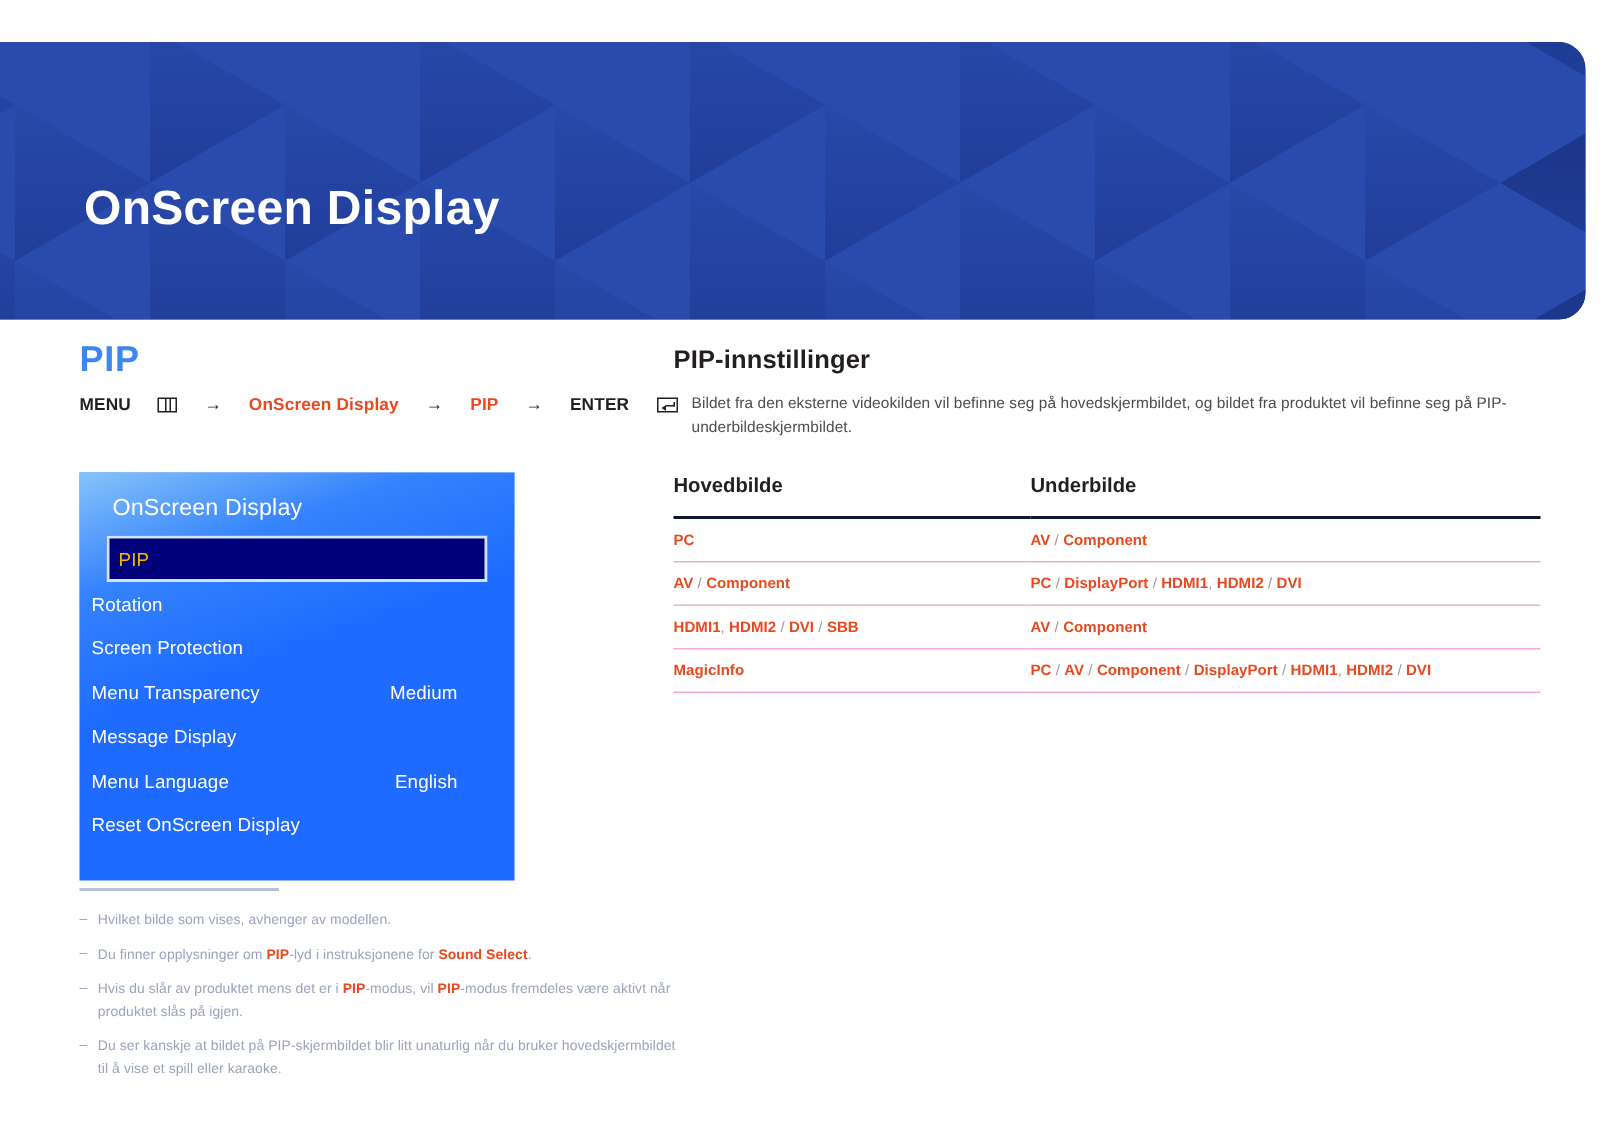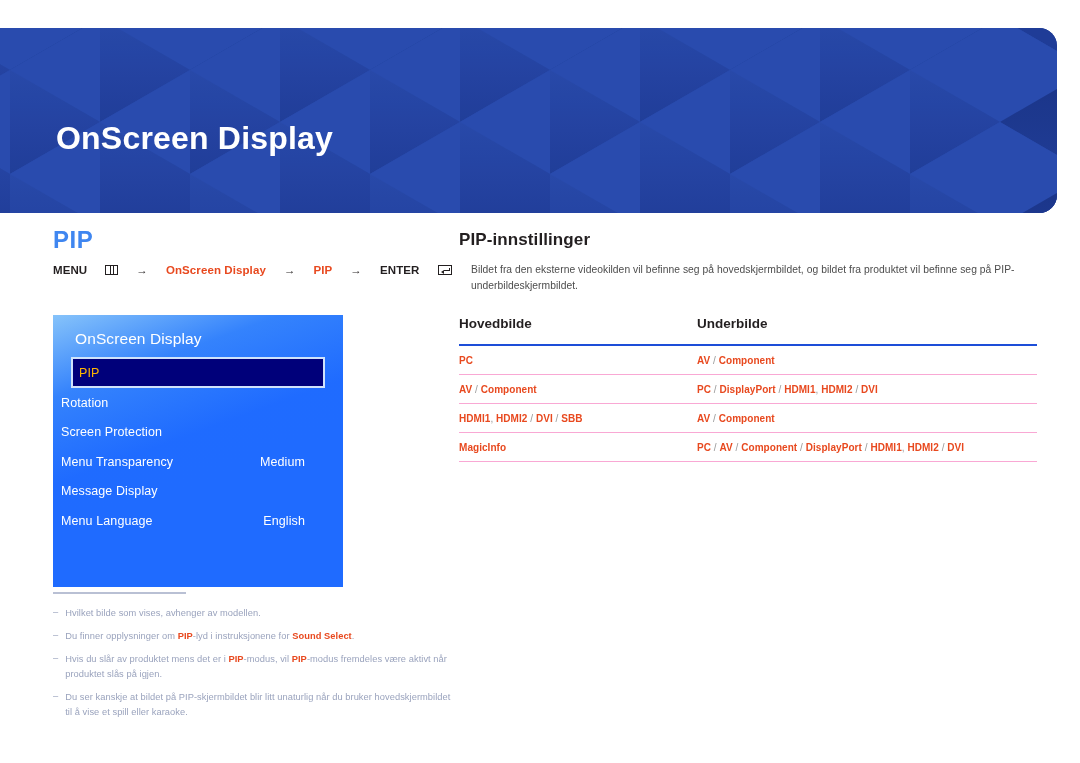--- a/index.html
+++ b/index.html
@@ -188,21 +188,21 @@
     flex: 0 0 auto;
     color: #9aa3bd;
     line-height: 1.4;
   }
   .note .ntext { flex: 1 1 auto; }
   .note b { color: #e8491f; font-weight: bold; }
 
   
   .right-col {
     position: absolute;
-    left: 459px;
+    left: 449px;
     top: 230px;
     width: 578px;
   }
   .sub-title {
     font-size: 17px;
     font-weight: bold;
     color: #231f20;
     letter-spacing: 0.1px;
   }
   .sub-desc {
@@ -218,21 +218,21 @@
     margin-top: 22px;
     width: 578px;
     border-collapse: collapse;
   }
   table.pip-table th {
     text-align: left;
     font-size: 13.5px;
     font-weight: bold;
     color: #231f20;
     padding: 0 0 13px 0;
-    border-bottom: 2px solid #1d4ed8;
+    border-bottom: 2px solid #0f172a;
   }
   table.pip-table td {
     font-size: 10px;
     font-weight: bold;
     color: #e8491f;
     padding: 9px 0 8px 0;
     border-bottom: 1px solid #f9a8d4;
     letter-spacing: 0.05px;
     vertical-align: middle;
   }
@@ -331,20 +331,23 @@
         <span class="osd-label">Menu Transparency</span>
         <span class="osd-value">Medium</span>
       </div>
       <div class="osd-row">
         <span class="osd-label">Message Display</span>
       </div>
       <div class="osd-row">
         <span class="osd-label">Menu Language</span>
         <span class="osd-value">English</span>
       </div>
+      <div class="osd-row">
+        <span class="osd-label">Reset OnScreen Display</span>
+      </div>
     </div>
 </div>
 
 <div class="notes">
   <div class="notes-rule"></div>
   <div id="notes-list">
       <div class="note">
         <span class="dash">–</span>
         <span class="ntext"><span>Hvilket bilde som vises, avhenger av modellen.</span></span>
       </div>

